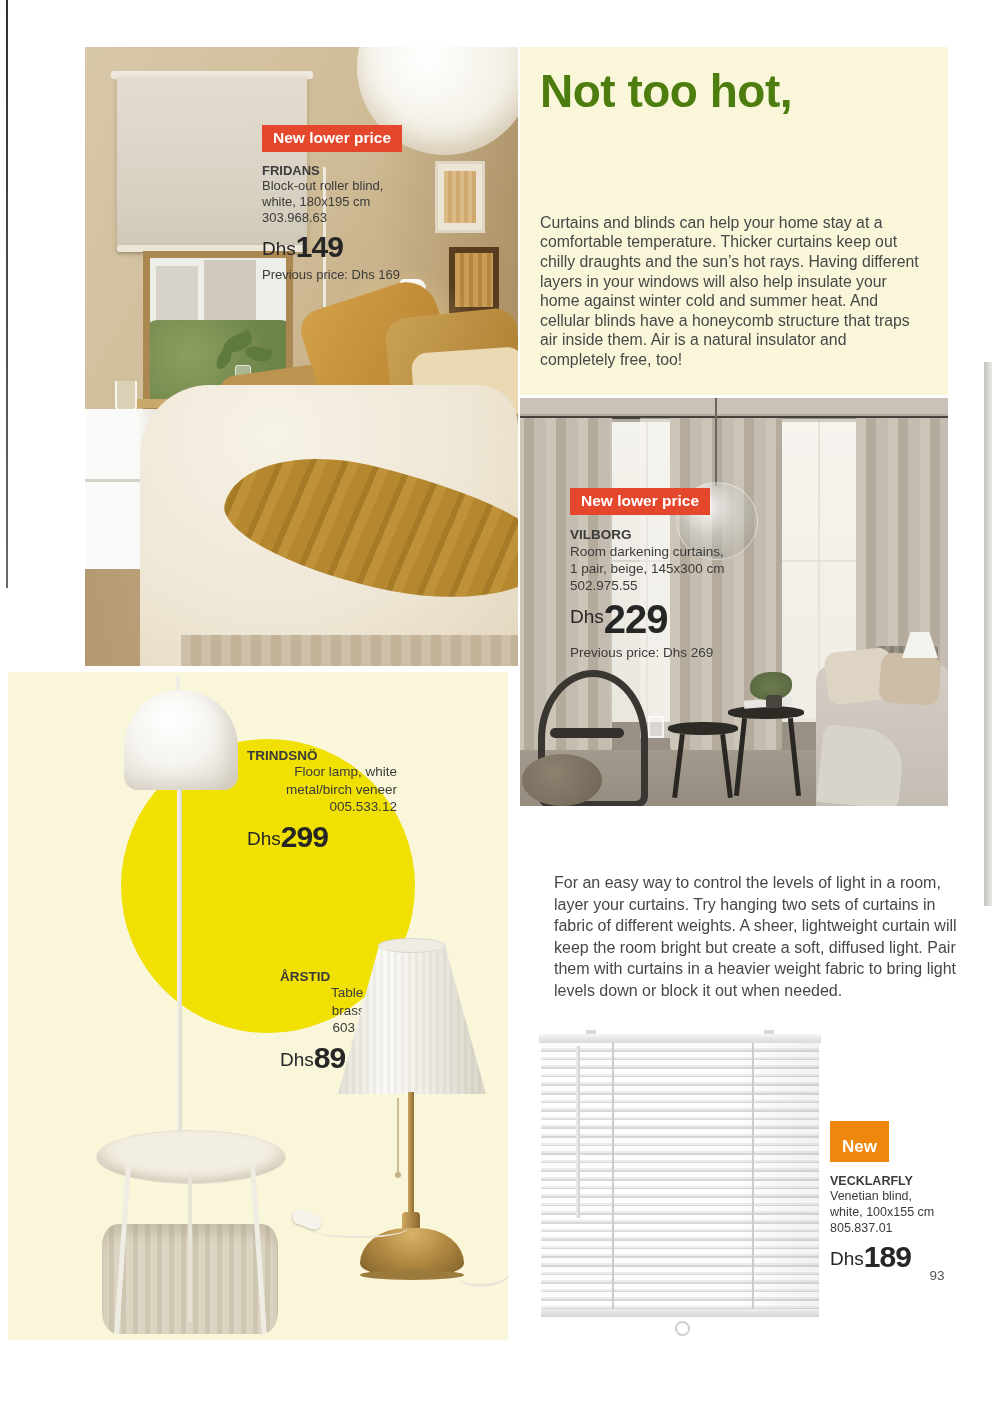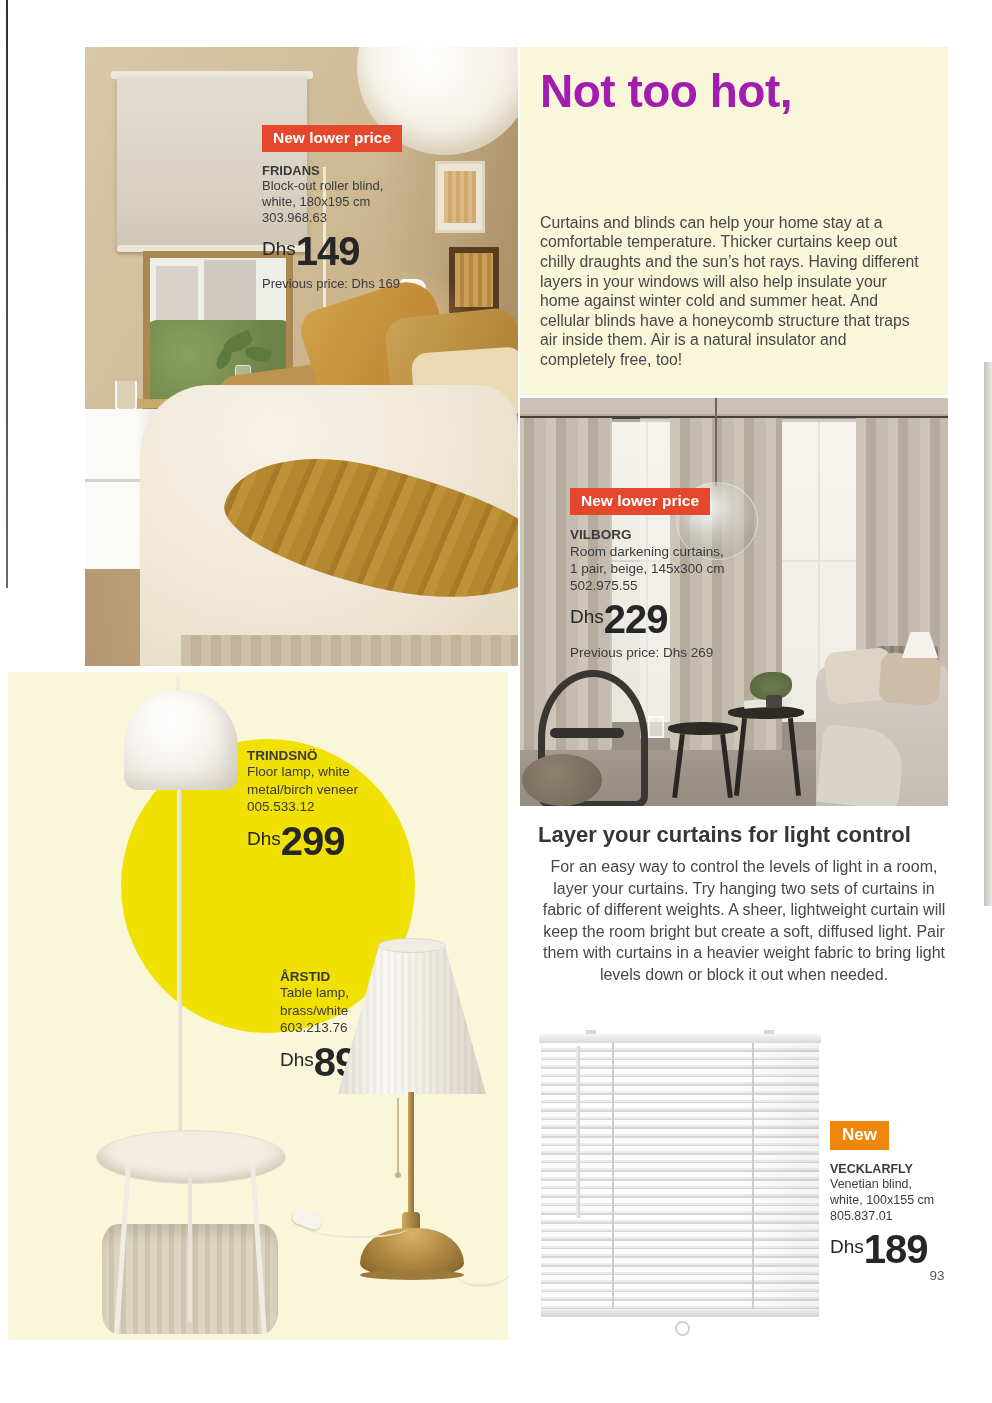--- a/index.html
+++ b/index.html
@@ -7,32 +7,32 @@
         font-family:"Liberation Sans",sans-serif;overflow:hidden;}
   .abs{position:absolute;}
 
   
   .edge-left{left:6px;top:0;width:2px;height:588px;background:linear-gradient(#2e2e2e,#6a6a6a);}
   .edge-right{left:984px;top:362px;width:8px;height:544px;background:linear-gradient(90deg,#c4c2bd,#ebe9e4);}
 
   
   .badge{display:inline-block;color:#fff;font-weight:bold;}
   .badge-red{background:#e5472d;font-size:15.5px;padding:4px 11px 5px;}
-  .badge-orange{background:#ef870d;font-size:17px;padding:4px 12px 5px;}
+  .badge-orange{background:#ef870d;font-size:17px;padding:16px 12px 5px;}
   .prod-name{font-weight:bold;font-size:13px;color:#3b3b3b;margin-top:11px;}
   .prod-line{font-size:13px;line-height:16px;color:#3b3b3b;}
   .price-row{display:flex;align-items:flex-start;margin-top:7px;color:#262626;}
   .price-cur{font-weight:normal;font-size:19px;padding-top:5px;}
-  .price-num{font-weight:bold;font-size:40px;line-height:0.92;letter-spacing:-1px;}
+  .price-num{font-weight:bold;font-size:30px;line-height:0.92;letter-spacing:-1px;}
   .prev-price{font-size:13px;color:#3b3b3b;margin-top:6px;}
 
   
   .cream{background:#faf6da;}
   .panel-hotcold{left:520px;top:47px;width:428px;height:348px;}
-  .h1line{position:absolute;left:20px;font-size:46px;line-height:60px;font-weight:bold;color:#a21caf;letter-spacing:-0.5px;}
+  .h1line{position:absolute;left:20px;font-size:46px;line-height:60px;font-weight:bold;color:#4d7c0f;letter-spacing:-0.5px;}
   .h1a{top:14px;} .h1b{top:76px;}
   .hotcold-body{position:absolute;left:20px;top:150px;width:382px;font-size:15.8px;line-height:19.6px;color:#474747;}
 
   
   .photo-bedroom{left:85px;top:47px;width:433px;height:619px;overflow:hidden;
      background:linear-gradient(120deg,#d8c8aa 0%,#cfbc97 40%,#c0a478 75%,#a98c5e 100%);}
   .b-rshade{right:0;top:0;width:140px;height:100%;background:linear-gradient(90deg,rgba(120,92,52,0),rgba(120,92,52,.28));}
   .b-pendant{left:272px;top:-68px;width:176px;height:176px;border-radius:50%;
      background:radial-gradient(circle at 40% 45%,#ffffff 0%,#f4f0e6 55%,#ded6c5 100%);
      box-shadow:inset 0 -14px 20px rgba(180,160,120,.35);}
@@ -115,21 +115,21 @@
   .vilborg-overlay{left:50px;top:90px;width:230px;}
   .vilborg-overlay .prod-name,.vilborg-overlay .prod-line,.vilborg-overlay .prev-price{font-size:13.5px;line-height:17px;}
   .vilborg-overlay .price-num{font-size:40px;}
 
   
   .panel-lamps{left:8px;top:672px;width:500px;height:668px;}
   .yellow-circle{left:113px;top:67px;width:294px;height:294px;border-radius:50%;background:#f1e103;}
   .trindsno-block{left:239px;top:76px;width:150px;}
   .arstid-block{left:272px;top:297px;width:120px;}
   .trindsno-block .prod-name,.arstid-block .prod-name{margin-top:0;font-size:13.5px;color:#3a3a3a;}
-  .trindsno-block .prod-line,.arstid-block .prod-line{font-size:13.5px;line-height:17.5px;color:#3a3a3a;}
+  .trindsno-block .prod-line,.arstid-block .prod-line{font-size:13.5px;line-height:17.5px;color:#3a3a3a;text-align:right;}
   
   .t-stub{left:168px;top:4px;width:4px;height:16px;background:#efece4;}
   .t-dome{left:116px;top:18px;width:114px;height:100px;border-radius:57px 57px 14px 14px;
      background:radial-gradient(ellipse at 42% 30%,#ffffff 0%,#f6f4ef 45%,#e2ddd2 85%,#d6d0c2 100%);
      box-shadow:inset -10px -8px 16px rgba(150,140,120,.18);}
   .t-stem{left:169px;top:118px;width:5px;height:342px;background:linear-gradient(90deg,#f4f2ec,#dcd7ca);}
   .t-tray{left:88px;top:458px;width:188px;height:52px;border-radius:50%;border:1px solid #e6dfcf;
      background:radial-gradient(ellipse at 50% 35%,#f3eee2 55%,#e2dbc9 80%,#d6cdb8 100%);
      box-shadow:inset 0 -6px 10px rgba(160,150,125,.25);}
   .t-basket{left:94px;top:552px;width:176px;height:110px;border-radius:16px/22px;
@@ -335,22 +335,21 @@
     <div class="abs a-chain"></div>
     <div class="abs a-chainball"></div>
     <div class="abs a-neck"></div>
     <div class="abs a-base"></div>
     <div class="abs a-foot"></div>
     <div class="abs a-cord"></div>
     <div class="abs a-switchcord"></div>
     <div class="abs a-switch"></div>
   </section>
 
-  <h2 class="abs layer-title" style="margin:0;">Layer your curtains for light control</h2>
-  <p class="abs layer-body" style="margin:0;text-align:center;">For an easy way to control the levels of light in a room, layer your curtains. Try hanging two sets of curtains in fabric of different weights. A sheer, lightweight curtain will keep the room bright but create a soft, diffused light. Pair them with curtains in a heavier weight fabric to bring light levels down or block it out when needed.</p>
+  <p class="abs layer-body" style="margin:16px;">For an easy way to control the levels of light in a room, layer your curtains. Try hanging two sets of curtains in fabric of different weights. A sheer, lightweight curtain will keep the room bright but create a soft, diffused light. Pair them with curtains in a heavier weight fabric to bring light levels down or block it out when needed.</p>
 
   <div class="abs blind-fig">
     <div class="abs v-bracket v-br1"></div>
     <div class="abs v-bracket v-br2"></div>
     <div class="abs v-rail"></div>
     <div class="abs v-slats"></div>
     <div class="abs v-shade-r"></div>
     <div class="abs v-cord v-cord1"></div>
     <div class="abs v-cord v-cord2"></div>
     <div class="abs v-wand"></div>

